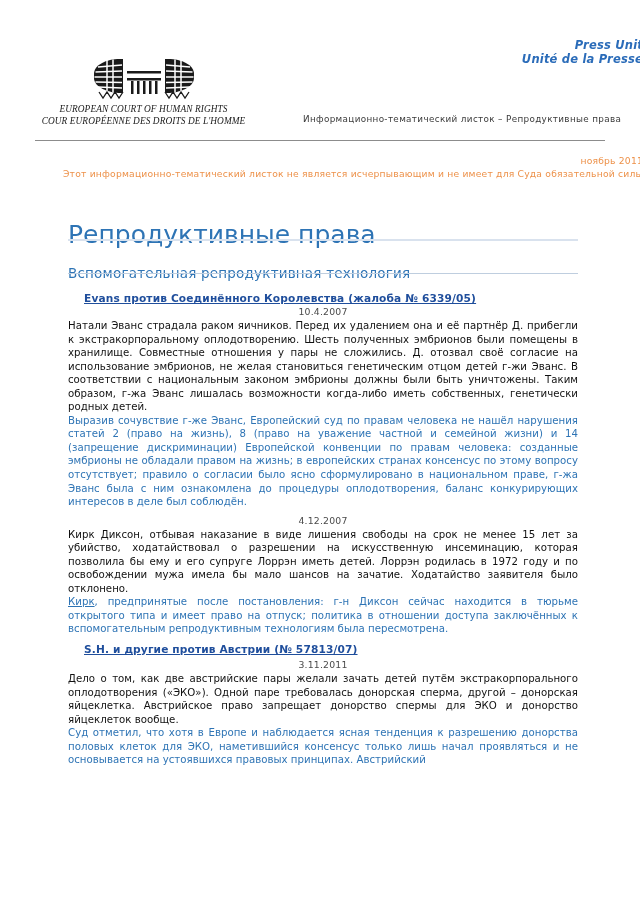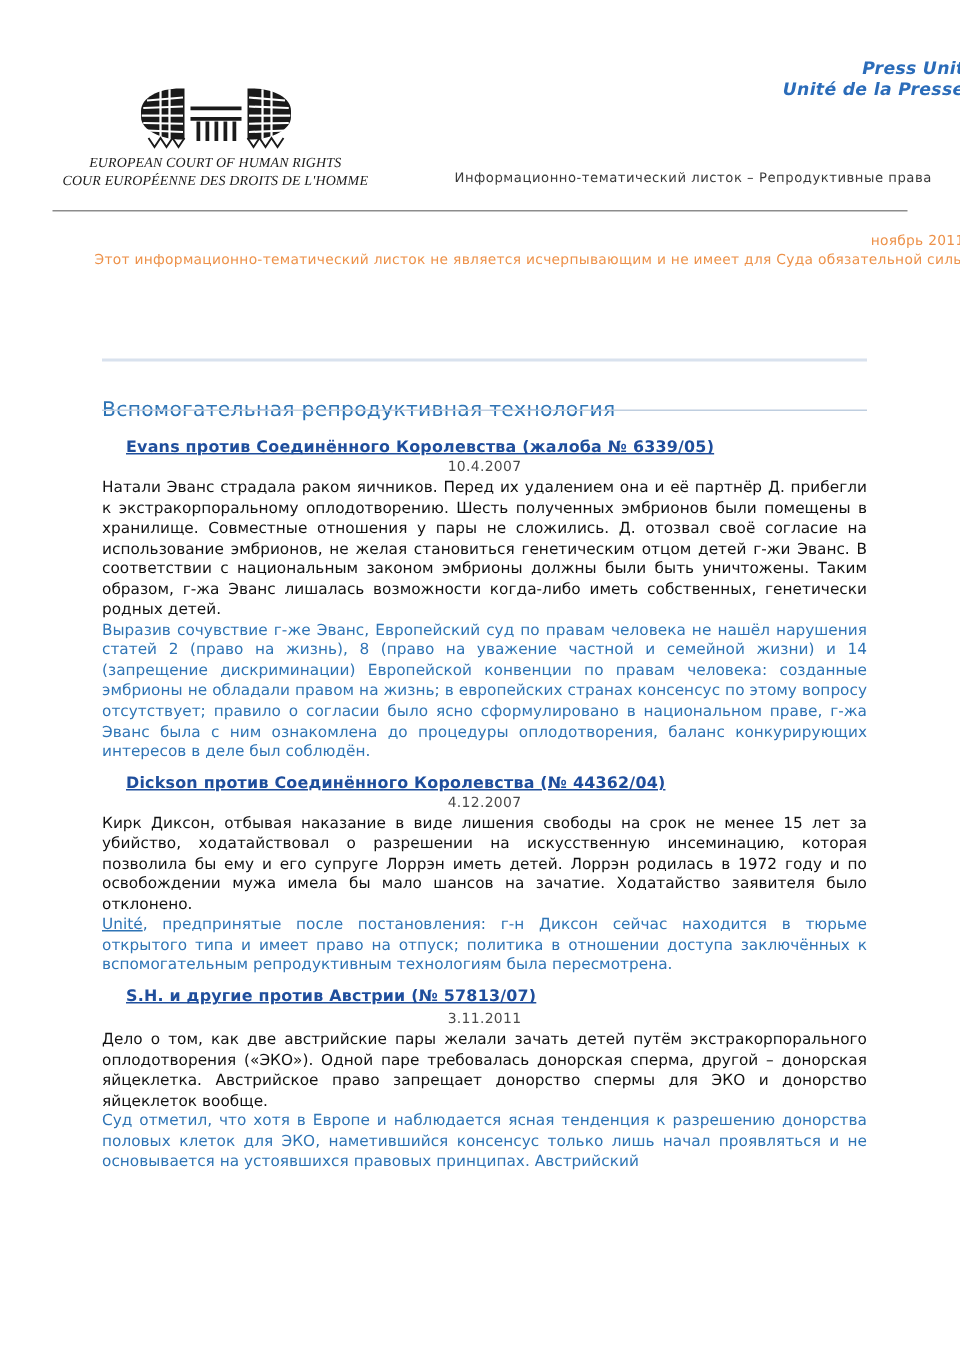--- a/index.html
+++ b/index.html
@@ -229,38 +229,38 @@
 
   <div class="doc-subject">Информационно-тематический листок – Репродуктивные права</div>
 
   <div class="rule-top"></div>
 
   <div class="disclaimer">
     <span class="month">ноябрь 2011</span>
     <span class="note">Этот информационно-тематический листок не является исчерпывающим и не имеет для Суда обязательной силы</span>
   </div>
 
+  <h1 class="main-title">Репродуктивные права</h1>
   <div class="rule-title"></div>
   <h2 class="sub-title">Вспомогательная репродуктивная технология</h2>
   <div class="rule-sub"></div>
 
   <div class="content">
 
     <div class="case-block">
       <a class="case-heading" href="#">Evans против Соединённого Королевства (жалоба № 6339/05)</a>
       <div class="case-date">10.4.2007</div>
       <p class="facts">Натали Эванс страдала раком яичников. Перед их удалением она и её партнёр Д. прибегли к экстракорпоральному оплодотворению. Шесть полученных эмбрионов были помещены в хранилище. Совместные отношения у пары не сложились. Д. отозвал своё согласие на использование эмбрионов, не желая становиться генетическим отцом детей г-жи Эванс. В соответствии с национальным законом эмбрионы должны были быть уничтожены. Таким образом, г-жа Эванс лишалась возможности когда-либо иметь собственных, генетически родных детей.</p>
       <p class="ruling">Выразив сочувствие г-же Эванс, Европейский суд по правам человека не нашёл нарушения статей 2 (право на жизнь), 8 (право на уважение частной и семейной жизни) и 14 (запрещение дискриминации) Европейской конвенции по правам человека: созданные эмбрионы не обладали правом на жизнь; в европейских странах консенсус по этому вопросу отсутствует; правило о согласии было ясно сформулировано в национальном праве, г-жа Эванс была с ним ознакомлена до процедуры оплодотворения, баланс конкурирующих интересов в деле был соблюдён.</p>
     </div>
 
     <div class="case-block">
-      <a class="case-heading" href="#">Dickson против Соединённого Королевства (№ 44362/04)</a>
       <div class="case-date">4.12.2007</div>
       <p class="facts">Кирк Диксон, отбывая наказание в виде лишения свободы на срок не менее 15 лет за убийство, ходатайствовал о разрешении на искусственную инсеминацию, которая позволила бы ему и его супруге Лоррэн иметь детей. Лоррэн родилась в 1972 году и по освобождении мужа имела бы мало шансов на зачатие. Ходатайство заявителя было отклонено.</p>
-      <p class="measures"><span class="measures-lead">Unité</span><span>, предпринятые после постановления: г-н Диксон сейчас находится в тюрьме открытого типа и имеет право на отпуск; политика в отношении доступа заключённых к вспомогательным репродуктивным технологиям была пересмотрена.</span></p>
+      <p class="measures"><span class="measures-lead">Кирк</span><span>, предпринятые после постановления: г-н Диксон сейчас находится в тюрьме открытого типа и имеет право на отпуск; политика в отношении доступа заключённых к вспомогательным репродуктивным технологиям была пересмотрена.</span></p>
     </div>
 
     <div class="case-block">
       <a class="case-heading" href="#">S.H. и другие против Австрии (№ 57813/07)</a>
       <div class="spacer-2"></div>
       <div class="case-date">3.11.2011</div>
       <p class="facts">Дело о том, как две австрийские пары желали зачать детей путём экстракорпорального оплодотворения («ЭКО»). Одной паре требовалась донорская сперма, другой – донорская яйцеклетка. Австрийское право запрещает донорство спермы для ЭКО и донорство яйцеклеток вообще.</p>
       <p class="ruling">Суд отметил, что хотя в Европе и наблюдается ясная тенденция к разрешению донорства половых клеток для ЭКО, наметившийся консенсус только лишь начал проявляться и не основывается на устоявшихся правовых принципах. Австрийский</p>
     </div>
 

